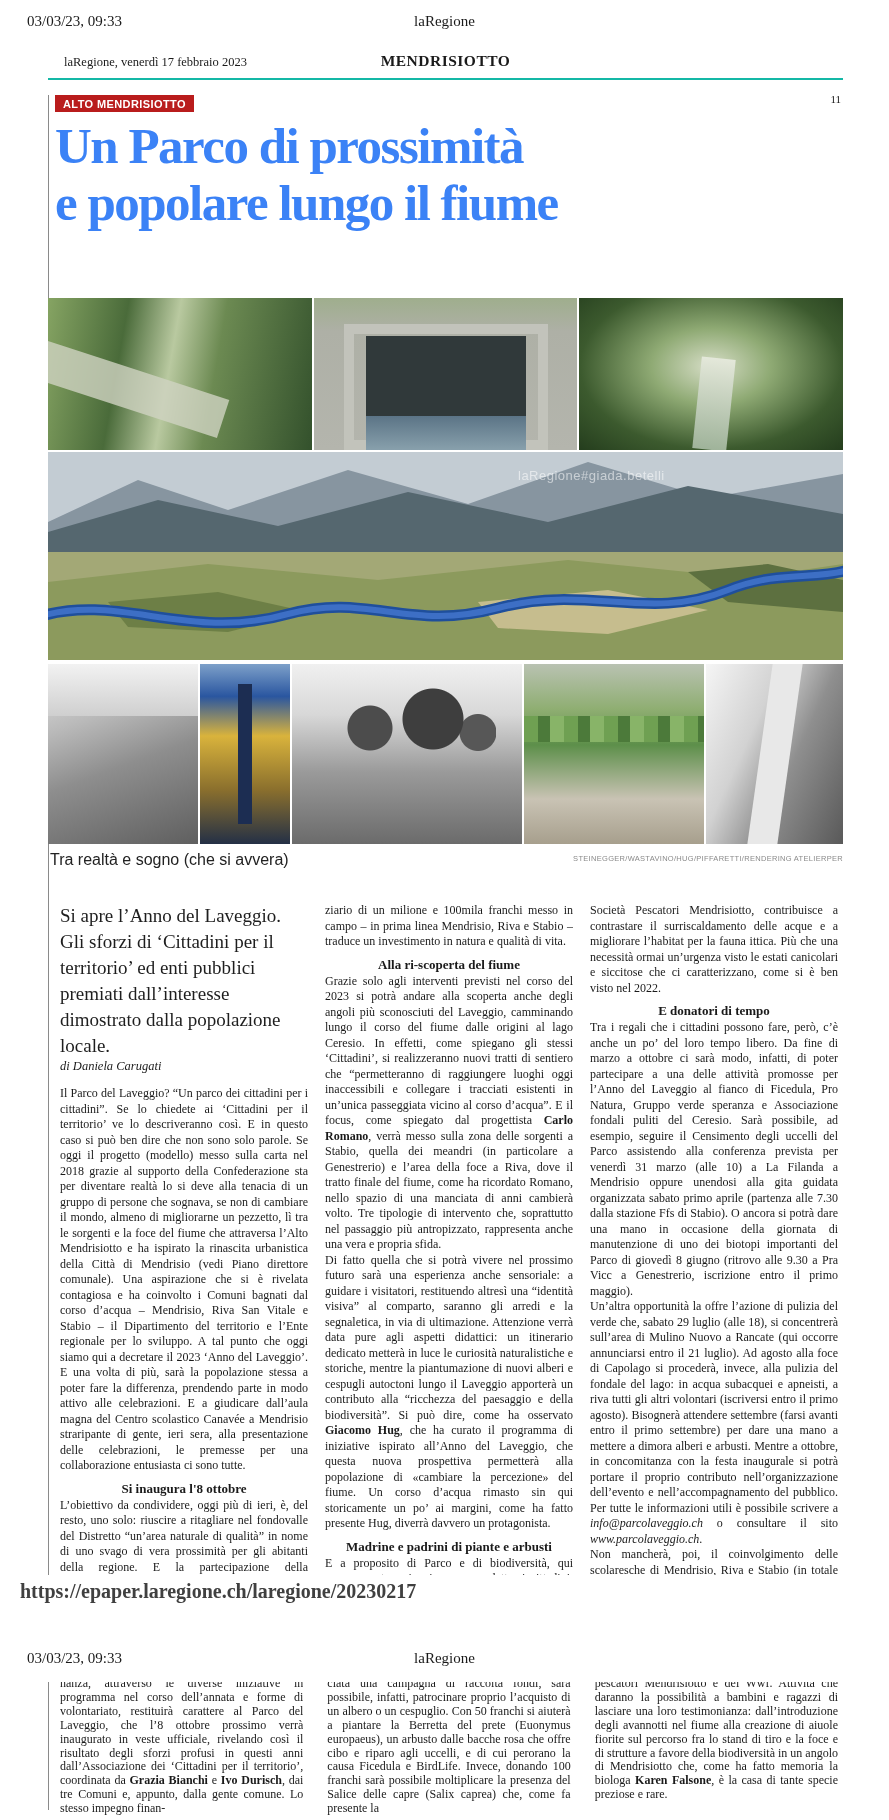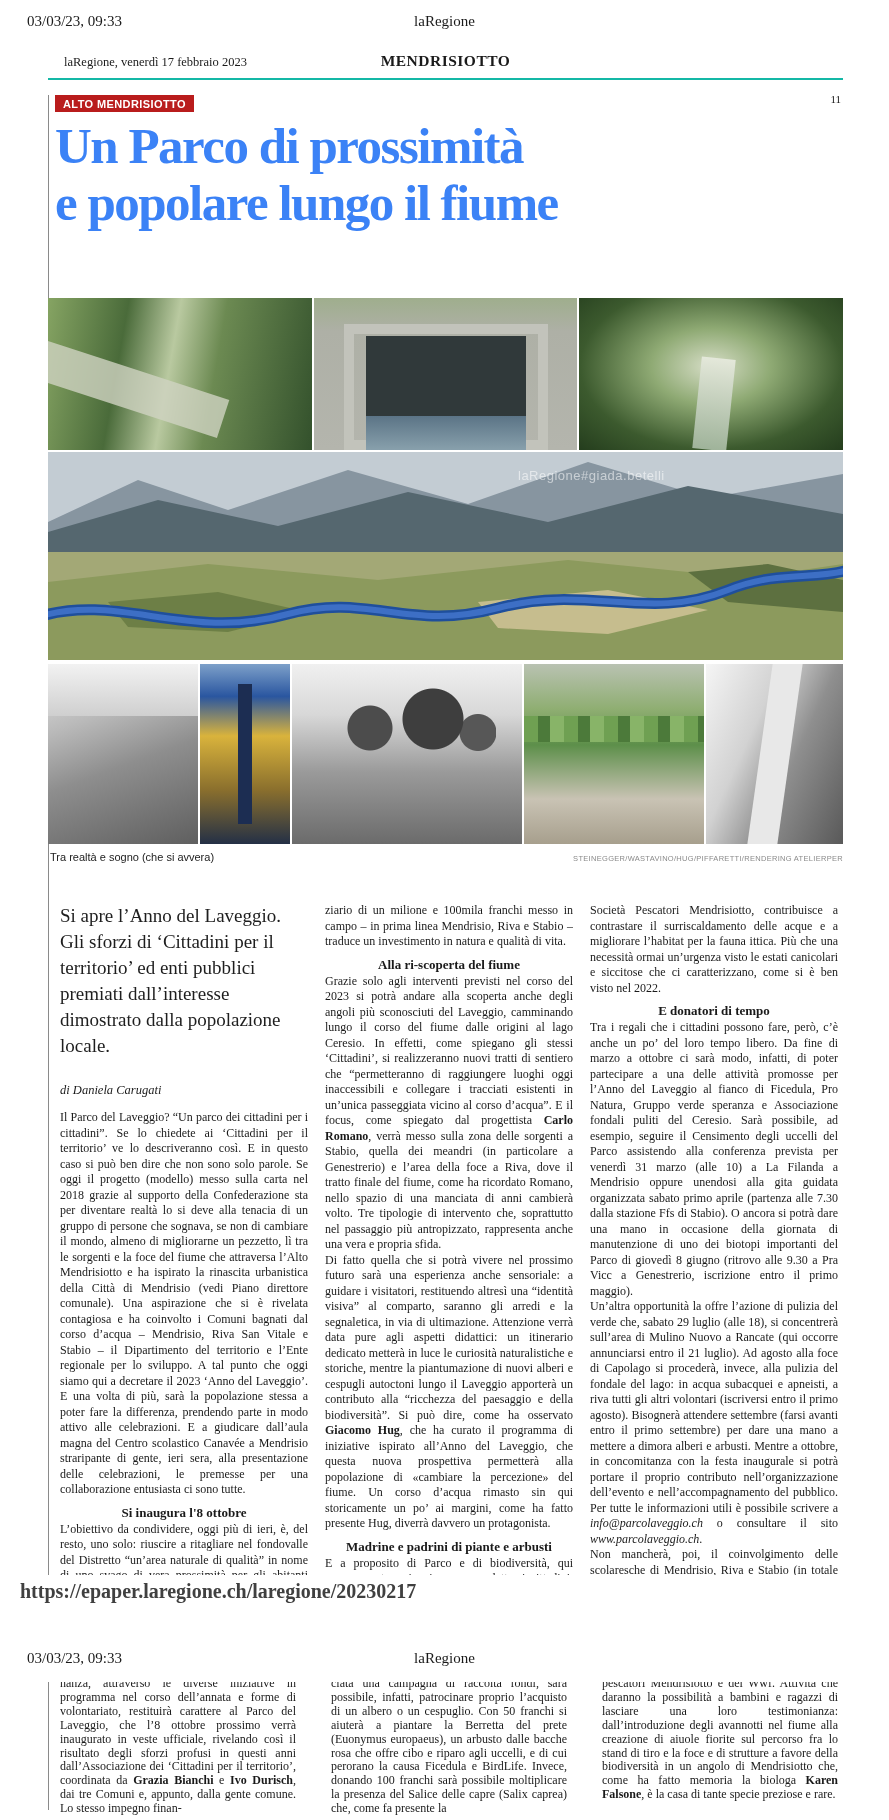--- a/index.html
+++ b/index.html
@@ -74,43 +74,43 @@
                radial-gradient(circle at 90% 65%, #575757 0 18px, transparent 19px); }
   .ph-green-path { flex:0 0 180px; background:linear-gradient(#b9c2b2 0%,#8fae72 25%,#5d8f4a 45%,#c9c3b4 75%,#a79f8d 100%); }
   .ph-green-path:after { content:""; position:absolute; left:0; top:52px; width:100%; height:26px;
     background:repeating-linear-gradient(90deg,#6fa052 0 14px,#4c7a3a 14px 26px,#88b468 26px 40px); }
   .ph-bw-channel { flex:0 0 137px; background:linear-gradient(115deg,#f5f5f5 0%,#d2d2d2 35%,#8f8f8f 60%,#595959 100%); }
   .ph-bw-channel:after { content:""; position:absolute; left:54px; top:0; width:30px; height:180px; background:#e8e8e8; transform:skewX(-8deg); }
 
   
   .caption-row { position:absolute; left:48px; top:851px; width:795px; height:16px;
     font-family:"Liberation Sans", sans-serif; }
-  .caption { position:absolute; left:2px; top:0; font-size:11px; color:#222; }
+  .caption { position:absolute; left:2px; top:0; font-size:16px; color:#222; }
   .credit { position:absolute; right:0; top:3px; font-size:7.5px; color:#8a8a8a; letter-spacing:.3px; }
 
   
   .cols {
     position:absolute; left:60px; top:903px; width:778px; height:672px; overflow:hidden;
     display:grid; grid-template-columns:1fr 1fr 1fr; column-gap:17px;
   }
   .col { overflow:hidden; }
-  .standfirst { font-size:19px; line-height:26px; color:#1e1e1e; margin-bottom:24px; }
+  .standfirst { font-size:19px; line-height:26px; color:#1e1e1e; margin-bottom:0; }
   .byline { font-size:12.5px; font-style:italic; margin-bottom:12px; }
   .body-p { font-size:12px; line-height:15.5px; text-align:justify; }
   .body-p + .body-p { margin-top:0; }
   .subhead { font-size:13px; font-weight:700; text-align:center; margin:7px 0 1px 0; }
 
   
   .footer-url { position:absolute; left:20px; top:1580px; font-size:20px; color:#404040;font-weight:bold; }
 
   
   .print-header2 { position:absolute; top:1650px; left:0; width:889px; height:22px; font-size:15px; }
   .cols2 {
     position:absolute; left:60px; top:1682px; width:778px; height:134px; overflow:hidden;
-    display:grid; grid-template-columns:1fr 1fr 1fr; column-gap:35px;
+    display:grid; grid-template-columns:1fr 1fr 1fr; column-gap:24px;
   }
   .cols2 .clip { margin-top:-5px; }
   .cols2 .body-p { font-size:12px; line-height:13.9px; }
 </style>
 </head>
 <body>
 
 <div class="print-header">
   <span class="print-ts">03/03/23, 09:33</span>
   <span class="print-site">laRegione</span>

